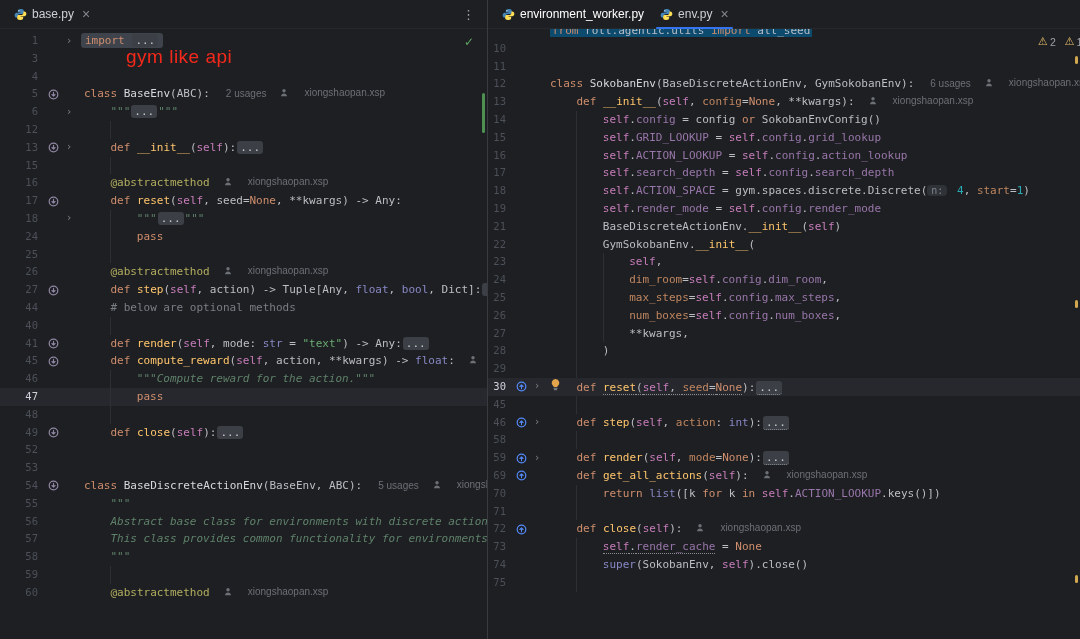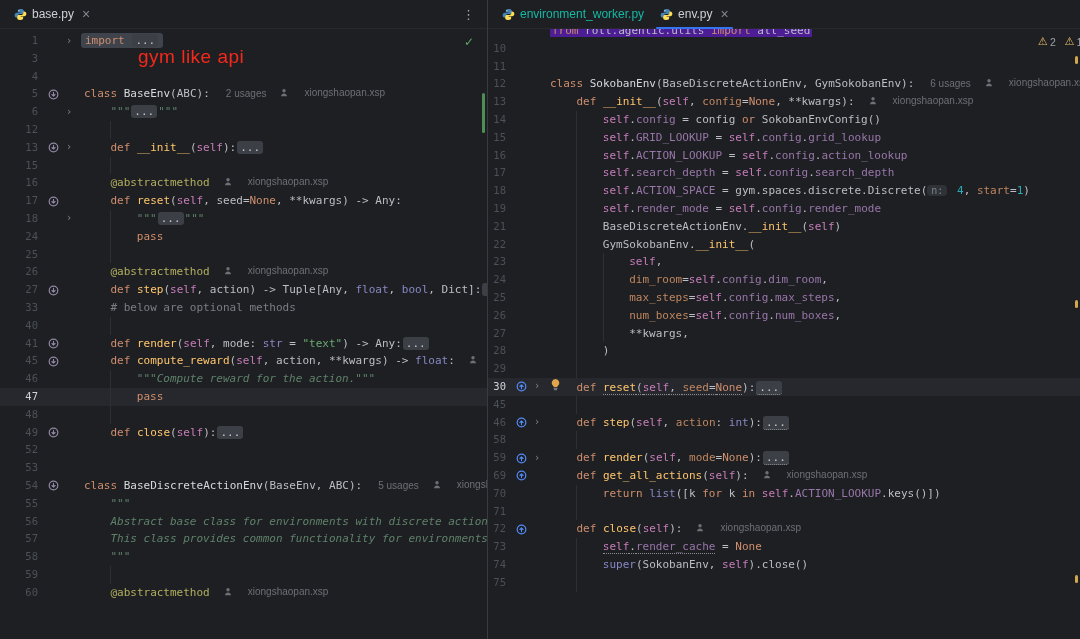--- a/index.html
+++ b/index.html
@@ -8,21 +8,21 @@
           font-family:"DejaVu Sans Mono",monospace}
 
   .pane{position:absolute;top:0;height:100%;background:#1e1f22;overflow:hidden}
   .pl{left:0;width:487px}
   .pr{left:488px;width:592px}
   .divider{position:absolute;left:487px;top:0;width:1px;height:100%;background:#393b40;z-index:8}
 
   .tabbar{position:absolute;top:0;left:0;right:0;height:29px;background:#1e1f22;
           border-bottom:1px solid #26282c;display:flex;align-items:center;z-index:5;padding-left:6px}
   .tab{display:flex;align-items:center;gap:5px;height:100%;padding:0 8px;
-       font:12px "Liberation Sans",sans-serif;color:#14b8a6;position:relative;cursor:default}
+       font:12px "Liberation Sans",sans-serif;color:#ffffff;position:relative;cursor:default}
   .tab.selected{color:#ced0d6}
   .tab.underlined::after{content:"";position:absolute;left:4px;right:4px;bottom:-1px;height:2px;
        background:#3574f0;border-radius:1px}
   .tabtitle{white-space:nowrap}
   .tabclose{color:#84878e;font-size:14px;line-height:1;margin-left:3px}
   .kebab{margin-left:auto;margin-right:12px;color:#9da1a8;font-size:13px;font-family:"DejaVu Sans",sans-serif}
   .fileicon{display:flex}
   .fileicon svg{display:block}
 
   .rows{position:absolute;left:0;right:0;z-index:1}
@@ -57,33 +57,33 @@
   .c-num{color:#2aacb8}
   .c-kwarg{color:#bf8660}
   .c-bi{color:#8888c6}
   .c-fold{background:#3c4046;border-radius:3px;padding:0 3px;margin:0 1px;color:#c6c9ce;font-style:normal}
   .c-hint{background:#2f3237;color:#7d838d;border-radius:4px;padding:0 4px;margin-right:3px;font-size:10px}
   .c-us{color:#6c7077;font:10px "Liberation Sans",sans-serif;margin-left:16px}
   .c-au{color:#6c7077;font:10px "Liberation Sans",sans-serif;margin-left:14px;
         display:inline-flex;align-items:center;gap:16px}
   .u-dot{border-bottom:1px dotted #888c93}
   .impbox{background:#3f434b;border-radius:3px;padding:1px 4px;margin-left:-3px}
-  .selbg{background:#4c1d95;padding:0 2px}
+  .selbg{background:#0c4a6e;padding:0 2px}
 
   .okcheck{position:absolute;top:35px;right:13px;color:#5fa762;font-size:12px;z-index:6;
            font-family:"DejaVu Sans",sans-serif}
   .warnwidget{position:absolute;top:35px;right:0;width:42px;overflow:hidden;z-index:6;display:flex;
               gap:9px;color:#9da1a8;font:10.5px "Liberation Sans",sans-serif;align-items:center}
   .warn{display:flex;align-items:center;gap:2px;flex:none}
   .warnicon{color:#e8bf6a;font-size:11px;font-family:"DejaVu Sans",sans-serif}
 
   .scrollbar{position:absolute;top:0;bottom:0;right:0;width:8px;z-index:7}
   .smark{position:absolute;right:2px;width:3px;border-radius:2px}
 
-  .red-annotation{position:absolute;left:138px;top:46px;z-index:9;color:#f5291b;
+  .red-annotation{position:absolute;left:126px;top:46px;z-index:9;color:#f5291b;
                   font:19px "Liberation Sans",sans-serif;letter-spacing:.5px}
 </style>
 </head>
 <body>
 
 <div id="screen">
 
   <section class="pane pl">
     <div class="rows" id="leftRows">
         <div class="row">
@@ -199,21 +199,21 @@
           <span class="gic">
             <svg width="11" height="11" viewBox="0 0 12 12">
               <circle cx="6" cy="6" r="4.7" fill="none" stroke="#9187a5" stroke-width="1.3"></circle>
               <path d="M6 3.6v3.9M4.3 6l1.7 1.7L7.7 6" fill="none" stroke="#9187a5" stroke-width="1.2" stroke-linecap="round" stroke-linejoin="round"></path>
             </svg>
           </span>
           <span class="chv"></span>
           <span class="codeln"><span class="ind" style="width: 26.4px;"></span><span class="c-kw">def</span><span class="c-t"> </span><span class="c-fn">step</span><span class="c-t">(</span><span class="c-self">self</span><span class="c-t">, action) -&gt; Tuple[Any, </span><span class="c-bi">float</span><span class="c-t">, </span><span class="c-bi">bool</span><span class="c-t">, Dict]:</span><span class="c-fold">...</span></span>
         </div>
         <div class="row">
-          <span class="ln">33</span>
+          <span class="ln">44</span>
           <span class="gic"></span>
           <span class="chv"></span>
           <span class="codeln"><span class="ind" style="width: 26.4px;"></span><span class="c-com"># below are optional methods</span></span>
         </div>
         <div class="row">
           <span class="ln">40</span>
           <span class="gic"></span>
           <span class="chv"></span>
           <span class="codeln"><i class="guide" style="left: 34.4px;"></i></span>
         </div>

